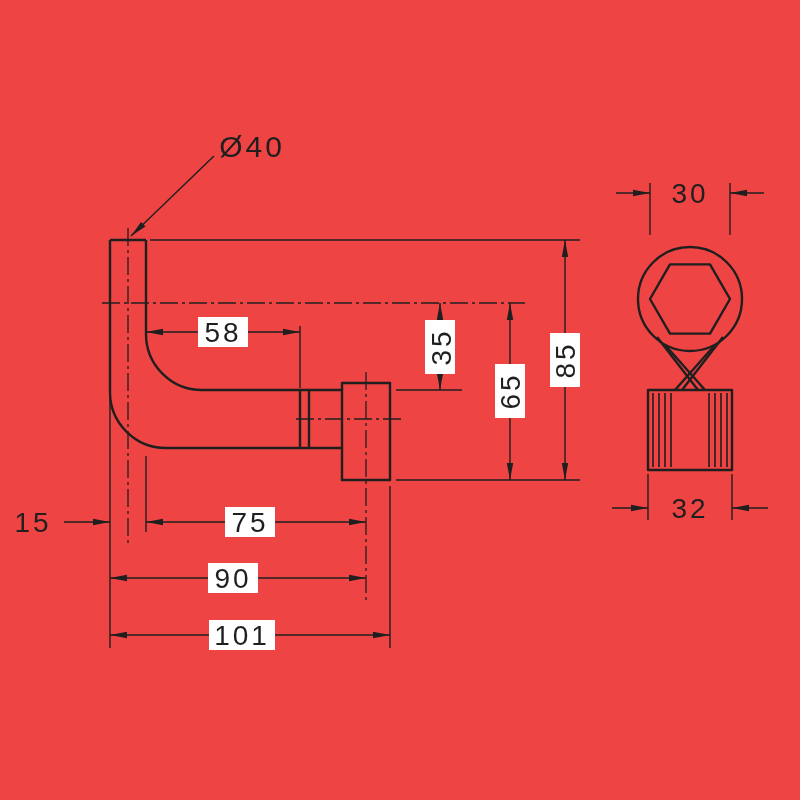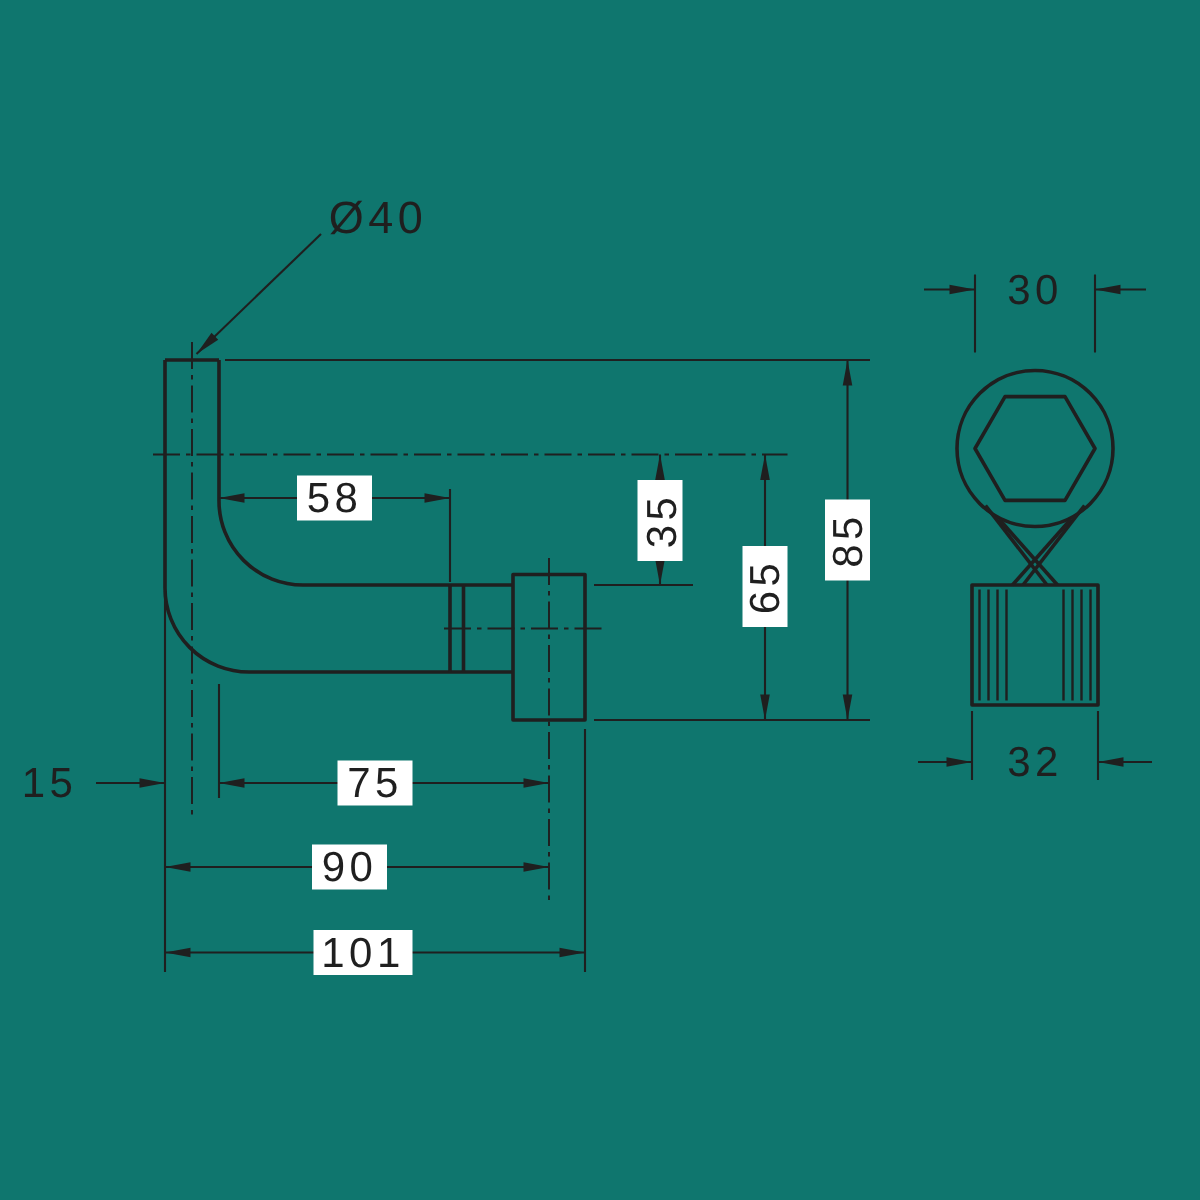--- a/index.html
+++ b/index.html
@@ -1,19 +1,19 @@
 <!DOCTYPE html>
 <html><head>
 <meta charset="utf-8">
 <style>
   html,body{margin:0;padding:0;background:#ffffff;}
   .canvas{
     position:relative;
     width:800px;height:800px;
-    background:#0f766e;
+    background:#ef4444;
     font-family:"Liberation Sans", sans-serif;
     overflow:hidden;
   }
   svg text{
     font-family:"Liberation Sans", sans-serif;
     fill:#1f1f1f;
   }
   .dim-label{font-size:28px;letter-spacing:3px;}
   .callout-label{font-size:30px;letter-spacing:3px;}
   .part{stroke:#1f1f1f;stroke-width:2.4;fill:none;stroke-linejoin:round;stroke-linecap:butt;}

